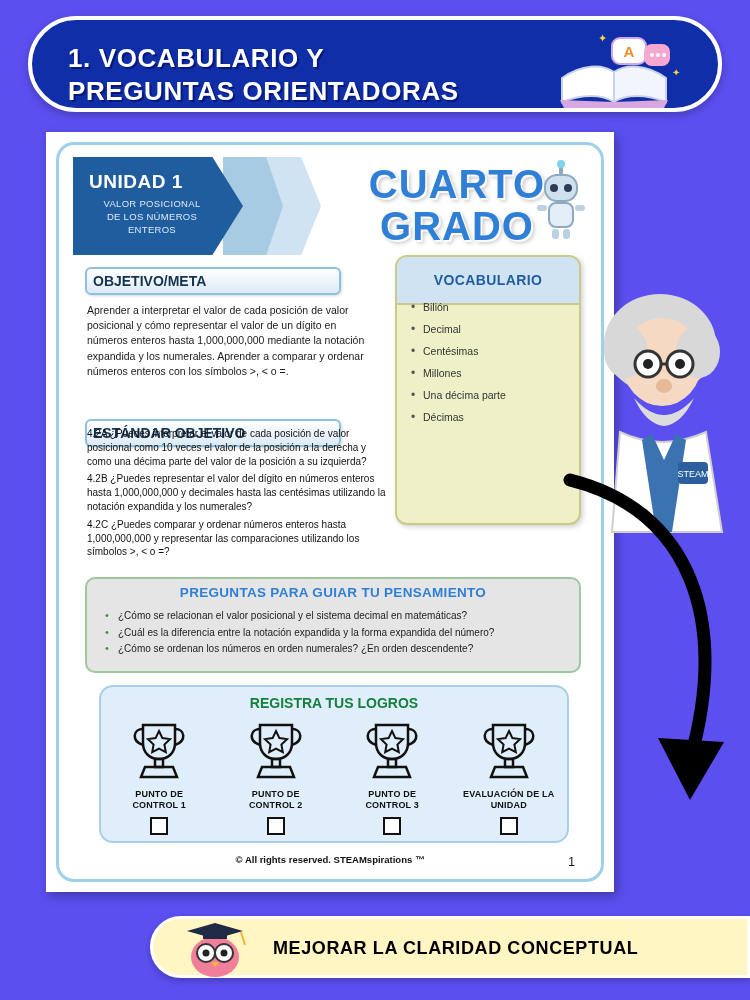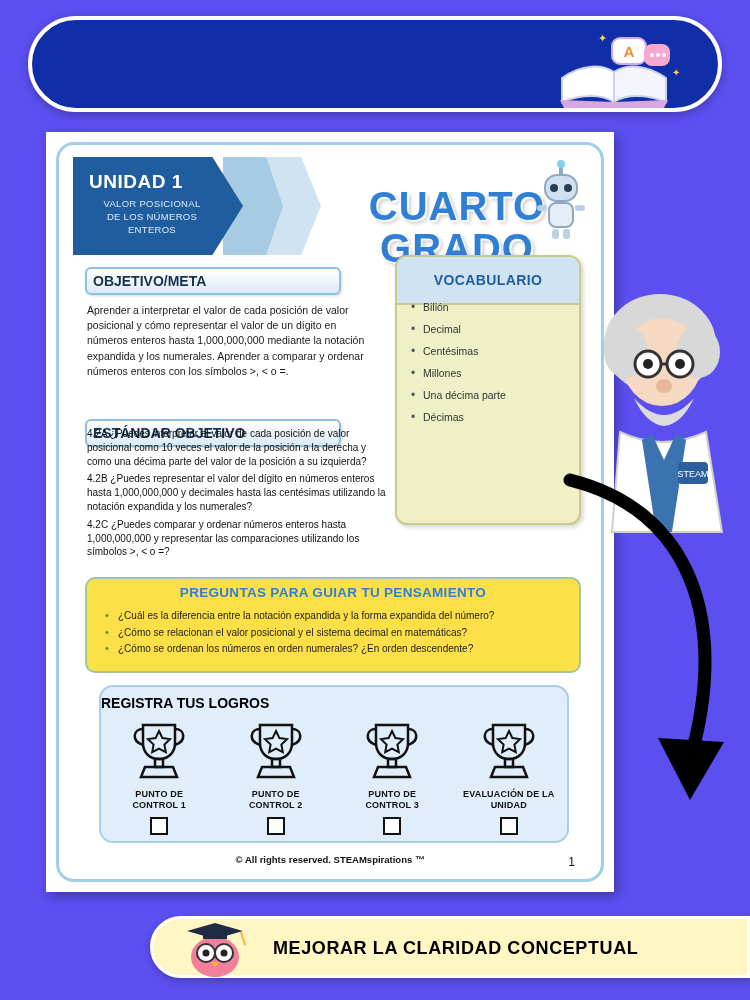--- a/index.html
+++ b/index.html
@@ -73,21 +73,20 @@
   }
 
   
   .grade {
     position: absolute; left: 290px; top: 18px; width: 216px;
     text-align: center;
     color: #2f7fd6;
     font-size: 40px; font-weight: bold; line-height: 1.05;
     letter-spacing: 1px;
     text-shadow: 2px 2px 0 rgba(255,255,255,.9), 3px 3px 4px rgba(0,0,0,.25);
-    margin-top: 22px;
   }
   .robot { position: absolute; right: 10px; top: 14px; width: 60px; height: 86px; }
 
   
   .sec-head {
     position: absolute;
     height: 28px;
     background: linear-gradient(#ffffff, #dceaf6);
     border: 2px solid #8fc0de;
     border-radius: 6px;
@@ -133,21 +132,21 @@
     font-size: 10.5px; color: #333; margin-bottom: 10px;
     padding-left: 12px; position: relative;
   }
   .vocab-list li:before {
     content: "•"; position: absolute; left: 0; top: -1px; color: #555; font-size: 12px;
   }
 
   
   .guide-box {
     position: absolute; left: 26px; top: 432px; width: 496px; height: 96px;
-    background: #fde047;
+    background: #e5e5e5;
     border: 2px solid #9ec79e;
     border-radius: 10px;
     padding-left: 22px;
   }
   .guide-head {
     position: absolute; left: 0; top: 0; width: 100%; height: 26px;
     display: flex; align-items: center; justify-content: center;
     color: #2f7fd6; font-size: 13.5px; font-weight: bold; letter-spacing: .3px;
   }
   .guide-list { position: absolute; left: 18px; top: 30px; width: 462px; }
@@ -161,21 +160,21 @@
 
   
   .registra-box {
     position: absolute; left: 40px; top: 540px; width: 470px; height: 158px;
     background: #dfeefa;
     border: 2px solid #a9cfe6;
     border-radius: 14px;
   }
   .registra-head {
     position: absolute; top: 8px; left: 0; width: 100%;
-    text-align: left; color: #000000; font-size: 14px; font-weight: bold;
+    text-align: center; color: #15803d; font-size: 14px; font-weight: bold;
   }
   .trophies {
     position: absolute; top: 32px; left: 0; width: 100%;
     display: flex; justify-content: space-around;
   }
   .trophy-cell { width: 100px; text-align: center; }
   .trophy-label {
     font-size: 9px; font-weight: bold; color: #111; line-height: 1.25;
     margin-top: 2px; letter-spacing: .2px;
   }
@@ -212,20 +211,22 @@
   .bottom-pill-text {
     position: absolute; left: 120px; top: 19px; width: 440px;
     color: #000000; font-size: 18px; font-weight: bold; letter-spacing: .6px;
   }
   .owl { position: absolute; left: 20px; top: 2px; width: 84px; height: 58px; }
 </style>
 </head>
 <body>
 
 <div class="top-banner">
+  <div class="top-banner-title" style="white-space: pre-line;">1. VOCABULARIO Y
+PREGUNTAS ORIENTADORAS</div>
   <svg class="banner-art" viewBox="0 0 130 78">
     <path d="M10 48 C30 34 50 34 62 42 L62 72 C50 64 30 64 10 72 Z" fill="#ffffff" stroke="#c8d2e8" stroke-width="2"></path>
     <path d="M114 48 C94 34 74 34 62 42 L62 72 C74 64 94 64 114 72 Z" fill="#f2f5fb" stroke="#c8d2e8" stroke-width="2"></path>
     <path d="M8 70 L62 72 L116 70 L112 78 L12 78 Z" fill="#d9a7e0"></path>
     <rect x="60" y="8" width="34" height="26" rx="8" fill="#ffffff" stroke="#d0a7ea" stroke-width="2"></rect>
     <text x="77" y="27" font-size="15" font-weight="bold" fill="#f28b2a" text-anchor="middle" font-family="Liberation Sans, sans-serif">A</text>
     <rect x="92" y="14" width="26" height="22" rx="8" fill="#f5a8d0"></rect>
     <circle cx="100" cy="25" r="2" fill="#fff"></circle>
       <circle cx="106" cy="25" r="2" fill="#fff"></circle>
       <circle cx="112" cy="25" r="2" fill="#fff"></circle>
@@ -281,22 +282,22 @@
         <li>Centésimas</li>
         <li>Millones</li>
         <li>Una décima parte</li>
         <li>Décimas</li>
       </ul>
     </div>
 
     <div class="guide-box">
       <div class="guide-head">PREGUNTAS PARA GUIAR TU PENSAMIENTO</div>
       <ul class="guide-list">
+        <li>¿Cómo se relacionan el valor posicional y el sistema decimal en matemáticas?</li>
         <li>¿Cuál es la diferencia entre la notación expandida y la forma expandida del número?</li>
-        <li>¿Cómo se relacionan el valor posicional y el sistema decimal en matemáticas?</li>
         <li>¿Cómo se ordenan los números en orden numerales? ¿En orden descendente?</li>
       </ul>
     </div>
 
     <div class="registra-box">
       <div class="registra-head">REGISTRA TUS LOGROS</div>
       <div class="trophies">
 
         <div class="trophy-cell">
           <svg width="72" height="64" viewBox="0 0 72 64">

